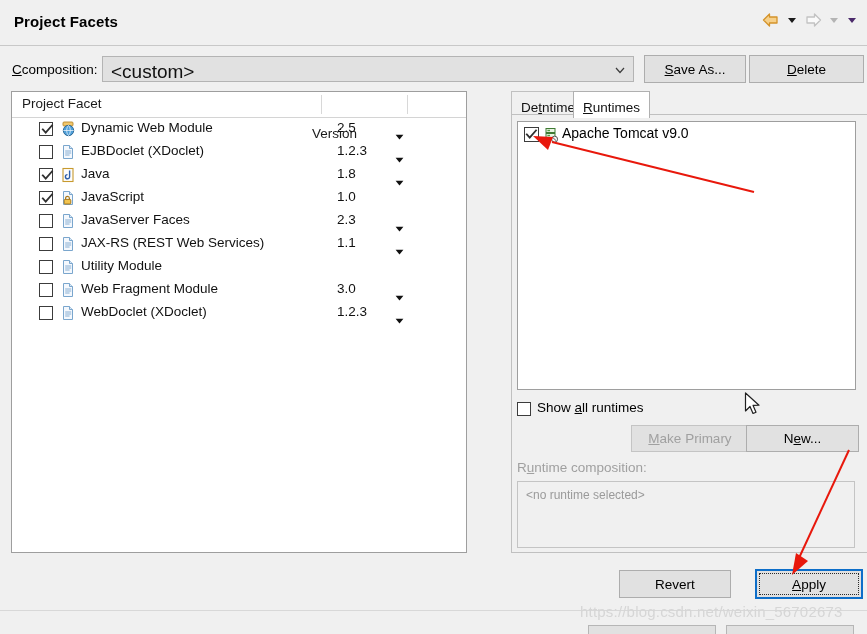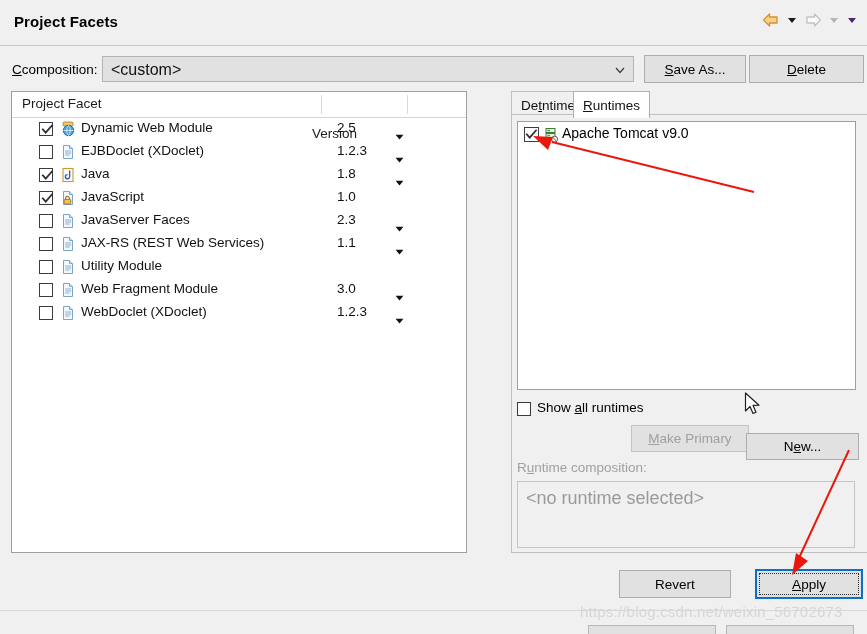--- a/index.html
+++ b/index.html
@@ -60,21 +60,21 @@
     position: absolute;
     left: 102px; top: 56px;
     width: 532px; height: 26px;
     background: #e1e1e1;
     border: 1px solid #b4b4b4;
     box-sizing: border-box;
   }
   .combo .combo-val {
     position: absolute;
     left: 8px; top: 4px;
-    font-size: 16px;
+    font-size: 19px;
     color: #111;
   }
   .combo .combo-caret {
     position: absolute;
     right: 7px; top: 7px;
     width: 12px; height: 12px;
   }
   .btn {
     background: #e1e1e1;
     border: 1px solid #adadad;
@@ -158,23 +158,23 @@
   
   .tabs {
     position: absolute;
     left: 511px; top: 91px;
     width: 352px; height: 24px;
   }
   .tab {
     position: absolute;
     top: 0; height: 27px;
     font-size: 13.5px;
-    padding: 0 9px;
+    padding: 8px 9px;
     display: flex;
-    align-items: center;
+    align-items: flex-start;
     box-sizing: border-box;
     background: #f0f0f0;
     border: 1px solid #c0c0c0;
     border-bottom: none;
     color: #111;
   }
   .tab u { text-decoration: underline; }
   .tab.active {
     background: #ffffff;
     border-color: #b0b0b0;
@@ -233,42 +233,42 @@
     left: 119px; top: 310px;
     width: 118px; height: 27px;
     color: #a0a0a0;
     background: #e1e1e1;
     border: 1px solid #c4c4c4;
   }
   #make-primary-btn u { text-decoration: underline; text-decoration-color:#a0a0a0; }
   #new-btn {
     position: absolute;
     left: 234px; top: 310px;
-    width: 113px; height: 27px; margin-top: 8px;
+    width: 113px; height: 27px;
   }
 
   .rt-comp-label {
     position: absolute;
     left: 5px; top: 345px;
     font-size: 13.5px;
     color: #a0a0a0;
   }
   .rt-comp-label u { text-decoration: underline; text-decoration-color:#a0a0a0; }
   .rt-comp-box {
     position: absolute;
     left: 5px; top: 366px;
     width: 338px; height: 67px;
     background: #f0f0f0;
     border: 1px solid #c4c4c4;
     box-sizing: border-box;
   }
   .rt-comp-box span {
     position: absolute;
     left: 8px; top: 6px;
-    font-size: 18px;
+    font-size: 12px;
     color: #9a9a9a;
   }
 
   
   #revert-btn {
     position: absolute;
     left: 619px; top: 570px;
     width: 112px; height: 28px;
   }
   #apply-btn-wrap {

